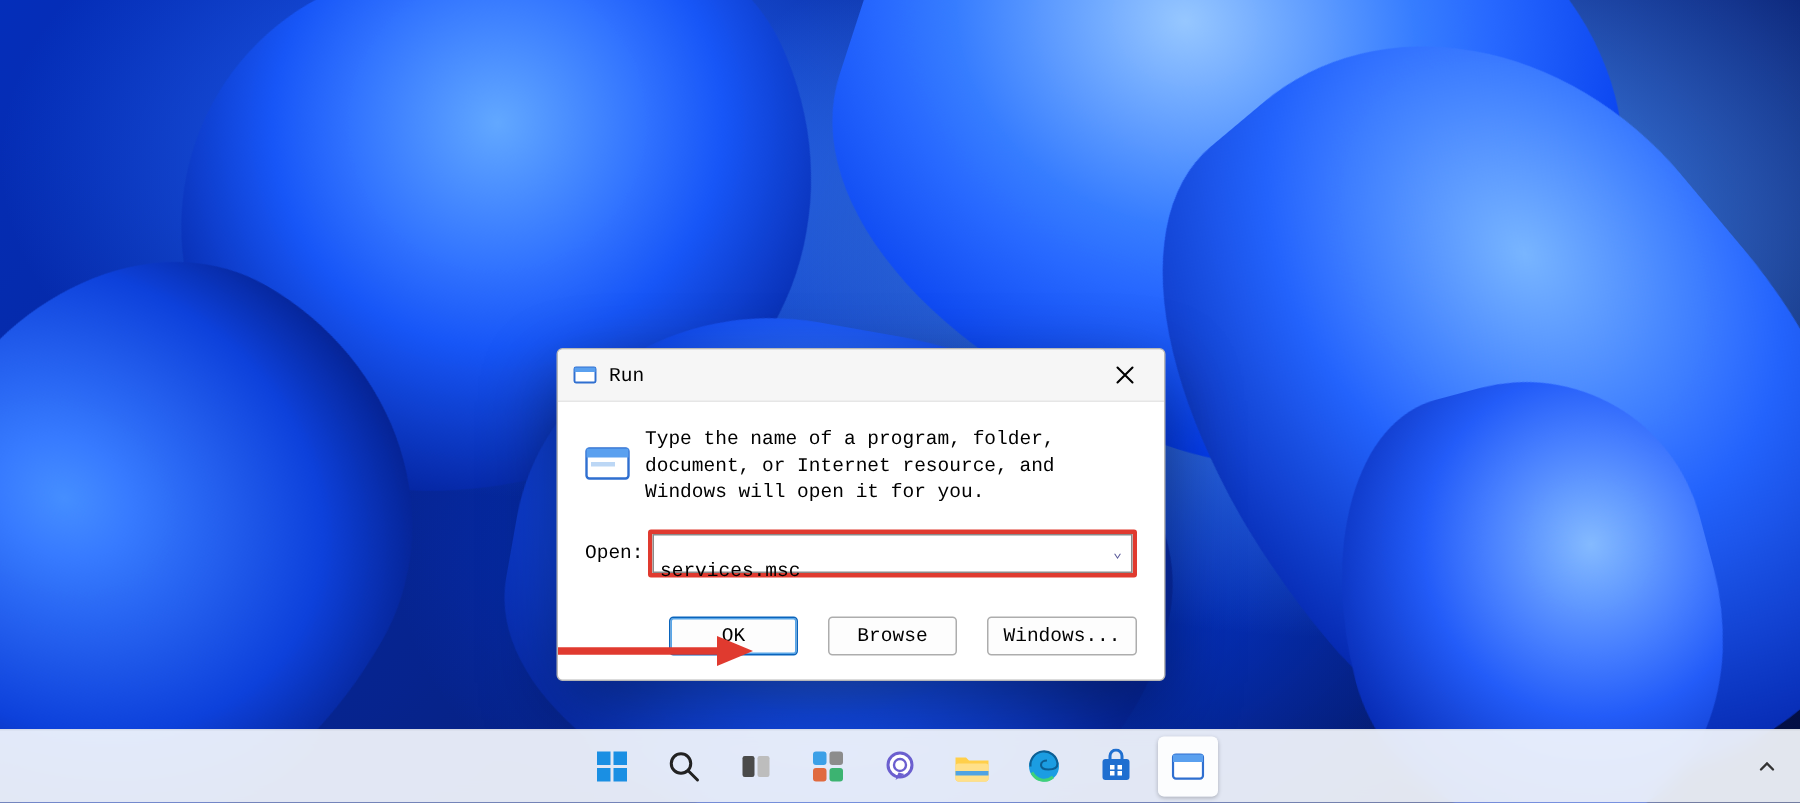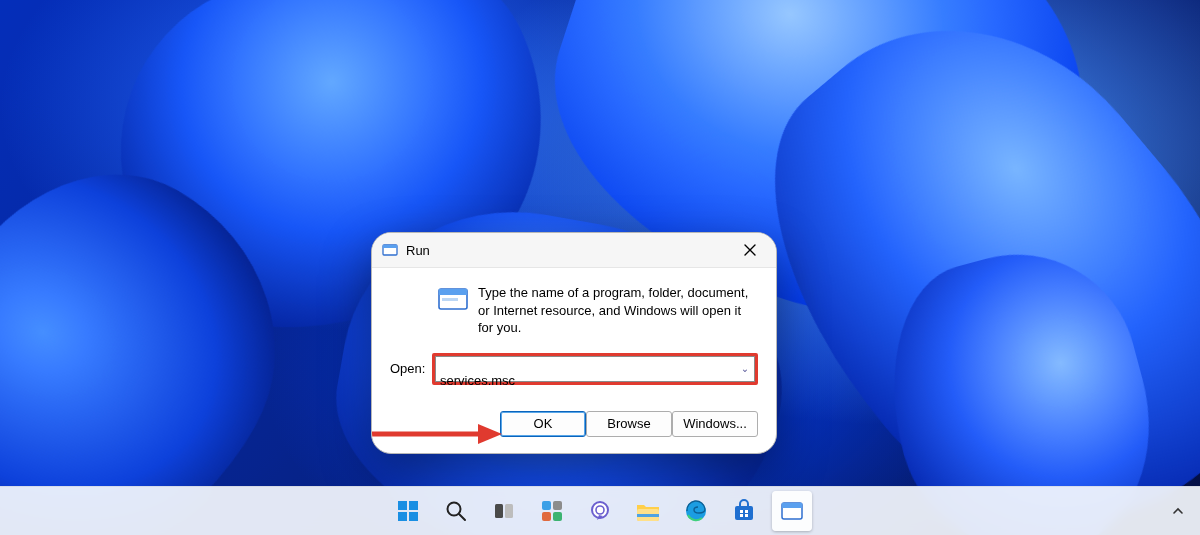--- a/index.html
+++ b/index.html
@@ -50,23 +50,24 @@
         transform: rotate(75deg); }
 
   
   .run-dialog {
     position: absolute;
     top: 232px;
     left: 371px;
     width: 404px;
     background: #ffffff;
     border: 1px solid #b7b7b7;
-    border-radius: 20px;
+    border-radius: 4px;
     box-shadow: 0 18px 50px rgba(0,0,0,0.45);
     overflow: hidden;
+    font-family: Liberation Mono, monospace;
   }
   .titlebar {
     display: flex;
     align-items: center;
     height: 34px;
     padding: 0 6px 0 10px;
     background: #f6f6f6;
     border-bottom: 1px solid #e6e6e6;
   }
   .titlebar-icon svg { display: block; }
@@ -79,23 +80,22 @@
     width: 40px;
     height: 28px;
     display: flex;
     align-items: center;
     justify-content: center;
     border-radius: 4px;
   }
 
   .body-row {
     display: flex;
-    align-items: flex-start;
+    align-items: center;
     padding: 16px 18px 8px 18px;
-    margin-left: 48px;
   }
   .run-glyph {
     width: 34px;
     flex-shrink: 0;
     padding-top: 2px;
   }
   .instruction {
     font-size: 13px;
     line-height: 1.35;
     padding-left: 6px;
@@ -139,21 +139,21 @@
     width: 18px;
     text-align: center;
     font-size: 10px;
     color: #5a5a9a;
     cursor: default;
   }
 
   .button-row {
     display: flex;
     justify-content: flex-end;
-    gap: 0;
+    gap: 20px;
     padding: 22px 18px 16px 18px;
     position: relative;
   }
   .win-btn {
     min-width: 86px;
     height: 26px;
     border: 1px solid #adadad;
     background: #fdfdfd;
     font-size: 13px;
     font-family: inherit;

